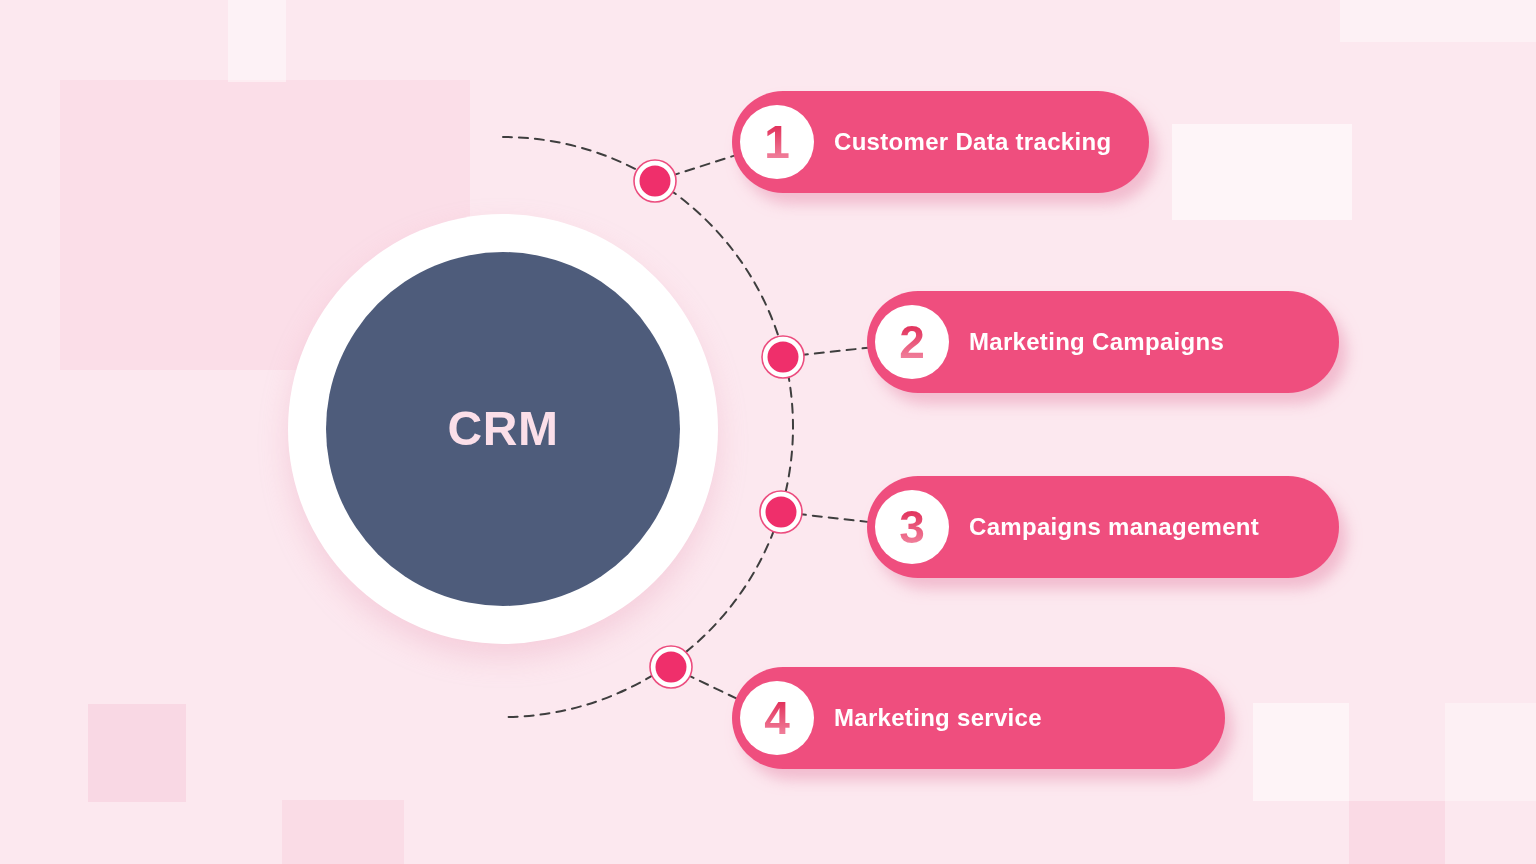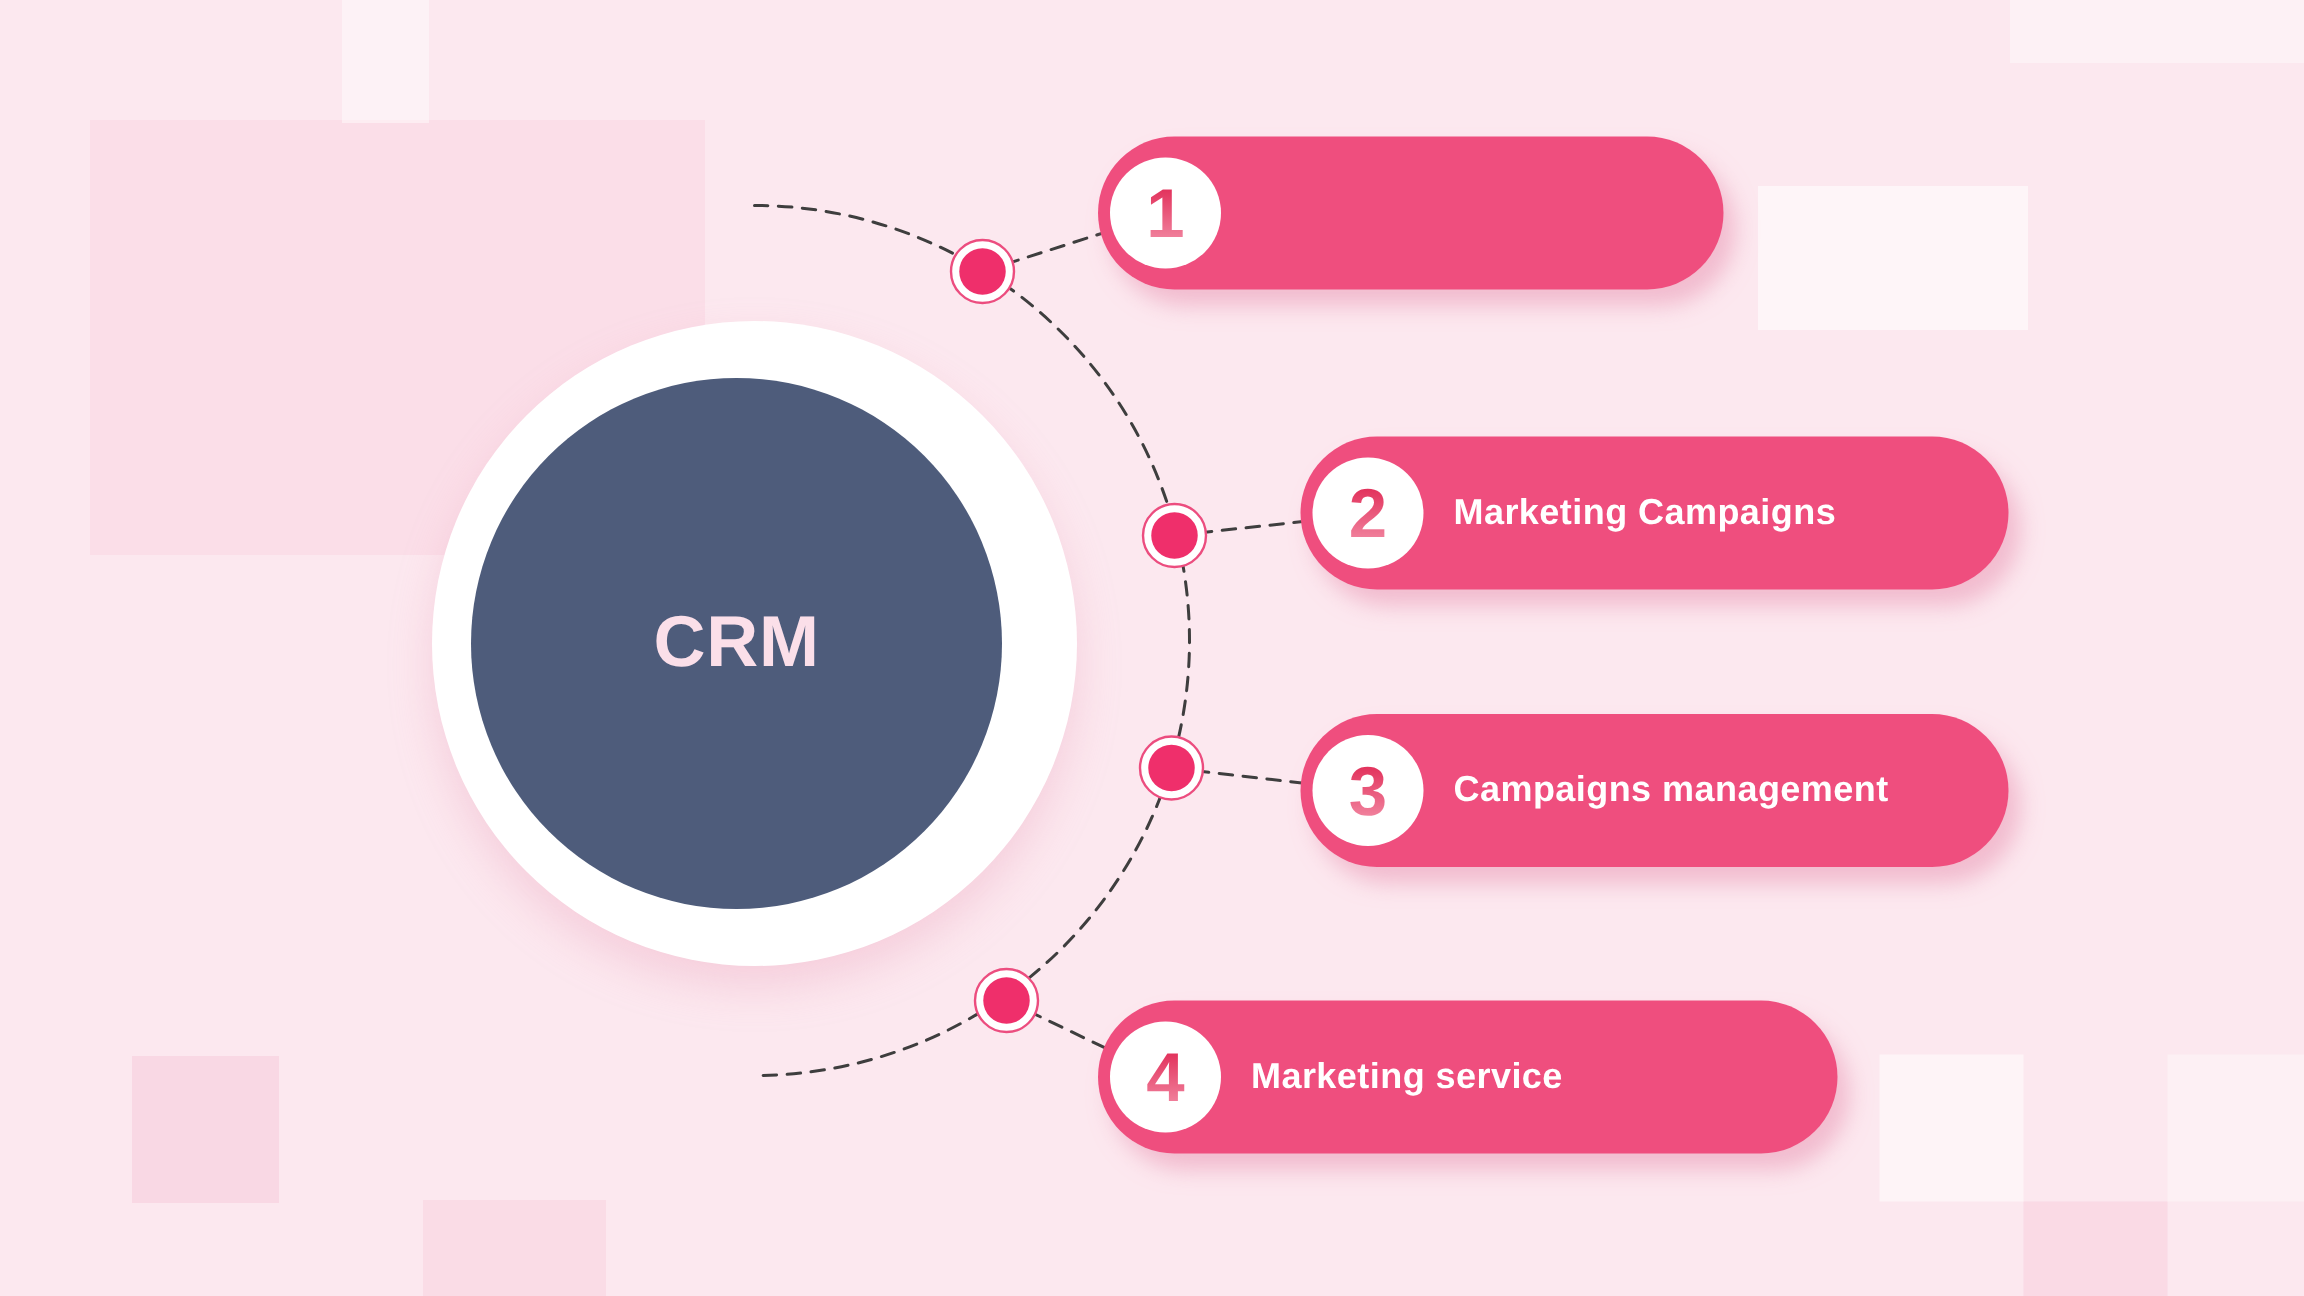--- a/index.html
+++ b/index.html
@@ -36,21 +36,21 @@
   .center-ring {
     position: absolute;
     left: 288px; top: 214px;
     width: 430px; height: 430px;
     border-radius: 50%;
     background: #ffffff;
     box-shadow: 0 14px 28px rgba(236,160,185,0.35);
   }
   .center-circle {
     position: absolute;
-    left: 26px; top: 38px;
+    left: 38px; top: 38px;
     width: 354px; height: 354px;
     border-radius: 50%;
     background: #4e5c7b;
     display: flex;
     align-items: center;
     justify-content: center;
     text-align: center;
   }
   .center-title {
     color: #fbdfe9;
@@ -150,20 +150,21 @@
       <div class="center-title">
         <span>CRM</span><br>
       </div>
     </div>
   </div>
 
   <div class="pill pill-1">
     <div class="pill-num">
       <span>1</span>
     </div>
+    <div class="pill-label">Customer Data tracking</div>
   </div>
 
   <div class="pill pill-2">
     <div class="pill-num">
       <span>2</span>
     </div>
     <div class="pill-label">Marketing Campaigns</div>
   </div>
 
   <div class="pill pill-3">

